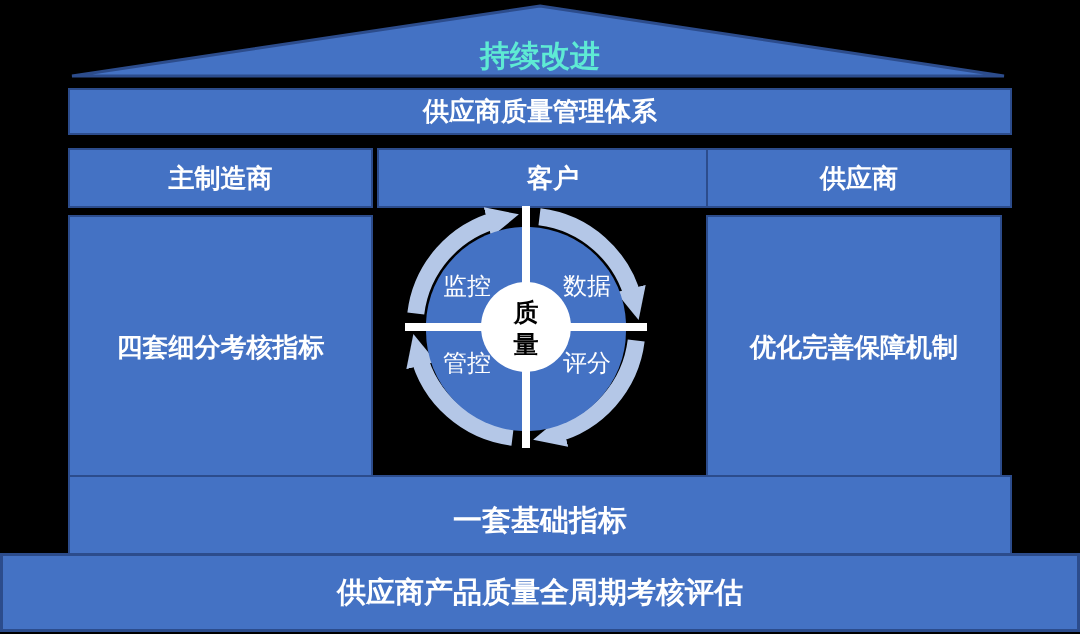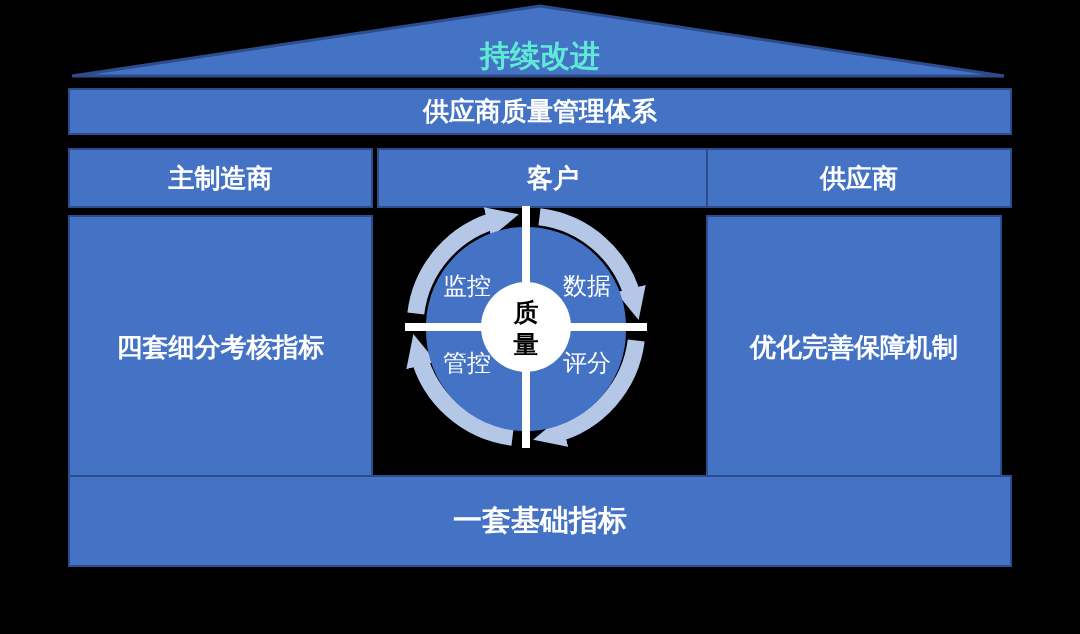--- a/index.html
+++ b/index.html
@@ -92,14 +92,17 @@
 
     <circle cx="149" cy="131" r="45" fill="#FFFFFF"></circle>
     <text class="center-label" x="149" y="125" text-anchor="middle">质</text>
     <text class="center-label" x="149" y="157" text-anchor="middle">量</text>
   </svg>
 
   <div class="box basic-bar">
     <span>一套基础指标</span>
   </div>
 
+  <div class="box foundation">
+    <span>供应商产品质量全周期考核评估</span>
+  </div>
 
 </div>
 
 </body></html>

